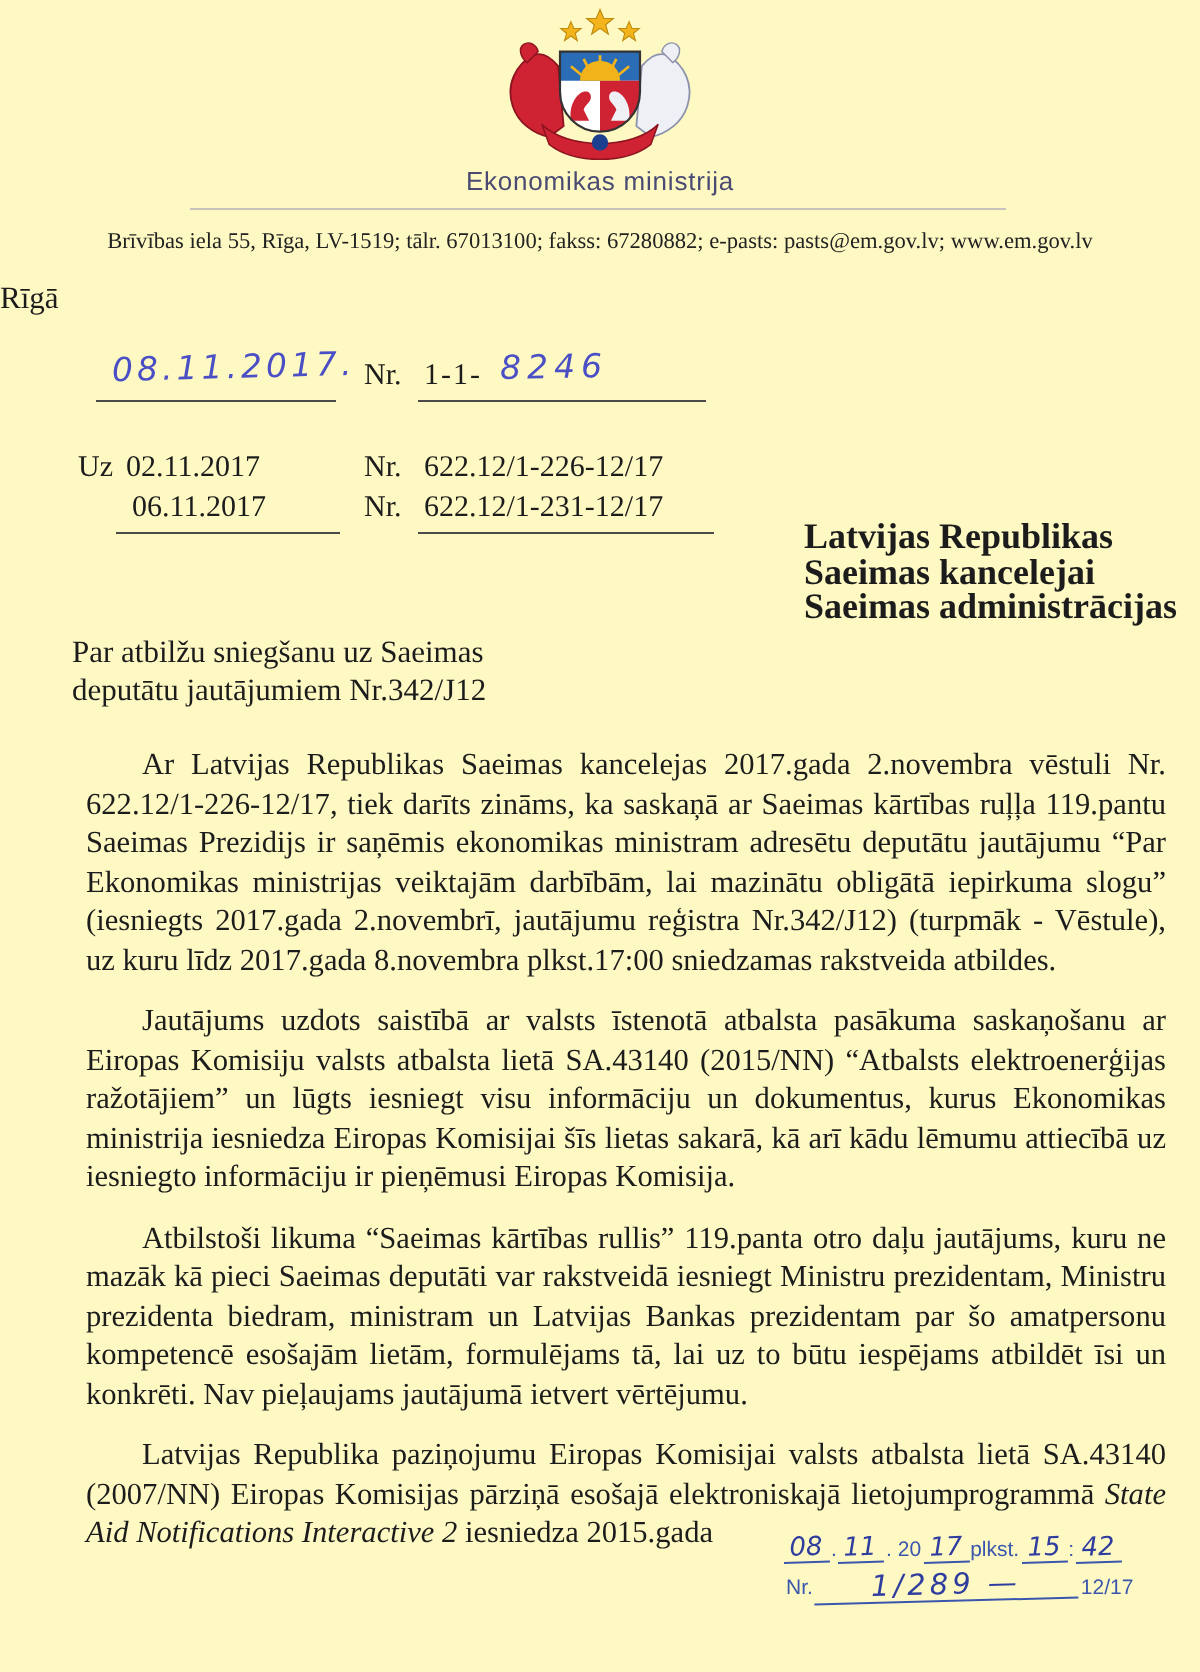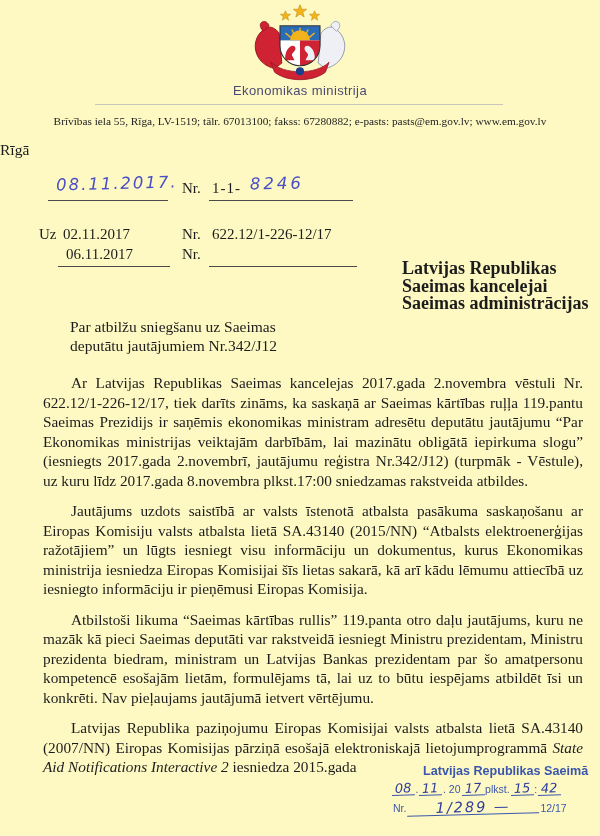--- a/index.html
+++ b/index.html
@@ -35,21 +35,21 @@
   .uz-nr-label1 { position:absolute; left:182px; top:226px; font-size:15px; }
   .uz-number1 { position:absolute; left:212px; top:226px; font-size:15px; }
   .uz-date2 { position:absolute; left:66px; top:246px; font-size:15px; }
   .uz-nr-label2 { position:absolute; left:182px; top:246px; font-size:15px; }
   .uz-number2 { position:absolute; left:212px; top:246px; font-size:15px; }
   .ul-uz-date { left:58px; top:266px; width:112px; }
   .ul-uz-nr { left:209px; top:266px; width:148px; }
 
   
   .recipient { position:absolute; left:402px; top:260px; font-weight:bold; font-size:18px; line-height:17.5px; }
-  .subject { position:absolute; left:36px; top:317px; font-size:15.5px; line-height:19px;margin-left:34px; }
+  .subject { position:absolute; left:36px; top:317px; font-size:15.5px; line-height:19px; }
 
   
   .body-text {
     position:absolute; left:32px; top:362px; width:562px;
     font-size:15.3px; line-height:19.5px; text-align:justify;
   }
   .body-text p { text-indent:28px; margin:11px; }
   .italic { font-style:italic; }
 
   
@@ -127,20 +127,21 @@
   <div class="ref-nr-printed">1-1-</div>
   <div class="hw ref-nr-hw">8246</div>
   <div class="ul ul-nr"></div>
 
   <div class="uz-label">Uz</div>
   <div class="uz-date1">02.11.2017</div>
   <div class="uz-nr-label1">Nr.</div>
   <div class="uz-number1">622.12/1-226-12/17</div>
   <div class="uz-date2">06.11.2017</div>
   <div class="uz-nr-label2">Nr.</div>
+  <div class="uz-number2">622.12/1-231-12/17</div>
   <div class="ul ul-uz-date"></div>
   <div class="ul ul-uz-nr"></div>
 
   <div class="recipient">
     <div>Latvijas Republikas</div>
     <div>Saeimas kancelejai</div>
     <div>Saeimas administrācijas</div>
   </div>
 
   <div class="subject">
@@ -149,21 +150,20 @@
   </div>
 
   <div class="body-text">
     <p>Ar Latvijas Republikas Saeimas kancelejas 2017.gada 2.novembra vēstuli Nr. 622.12/1-226-12/17, tiek darīts zināms, ka saskaņā ar Saeimas kārtības ruļļa 119.pantu Saeimas Prezidijs ir saņēmis ekonomikas ministram adresētu deputātu jautājumu “Par Ekonomikas ministrijas veiktajām darbībām, lai mazinātu obligātā iepirkuma slogu” (iesniegts 2017.gada 2.novembrī, jautājumu reģistra Nr.342/J12) (turpmāk - Vēstule), uz kuru līdz 2017.gada 8.novembra plkst.17:00 sniedzamas rakstveida atbildes.</p>
     <p>Jautājums uzdots saistībā ar valsts īstenotā atbalsta pasākuma saskaņošanu ar Eiropas Komisiju valsts atbalsta lietā SA.43140 (2015/NN) “Atbalsts elektroenerģijas ražotājiem” un lūgts iesniegt visu informāciju un dokumentus, kurus Ekonomikas ministrija iesniedza Eiropas Komisijai šīs lietas sakarā, kā arī kādu lēmumu attiecībā uz iesniegto informāciju ir pieņēmusi Eiropas Komisija.</p>
     <p>Atbilstoši likuma “Saeimas kārtības rullis” 119.panta otro daļu jautājums, kuru ne mazāk kā pieci Saeimas deputāti var rakstveidā iesniegt Ministru prezidentam, Ministru prezidenta biedram, ministram un Latvijas Bankas prezidentam par šo amatpersonu kompetencē esošajām lietām, formulējams tā, lai uz to būtu iespējams atbildēt īsi un konkrēti. Nav pieļaujams jautājumā ietvert vērtējumu.</p>
     <p><span>Latvijas Republika paziņojumu Eiropas Komisijai valsts atbalsta lietā SA.43140 (2007/NN) Eiropas Komisijas pārziņā esošajā elektroniskajā lietojumprogrammā </span><span class="italic">State Aid Notifications Interactive 2</span><span> iesniedza 2015.gada</span></p>
   </div>
 
   <div class="stamp">
-    <div class="stamp-sub">Latvijas Republikas Saeimā</div>
     <div class="stamp-row">
       <span class="shw">08</span>
       <span class="sep">.</span>
       <span class="shw">11</span>
       <span class="sep">. 20</span>
       <span class="shw">17</span>
       <span class="sep">plkst.</span>
       <span class="shw">15</span>
       <span class="sep">:</span>
       <span class="shw">42</span>

